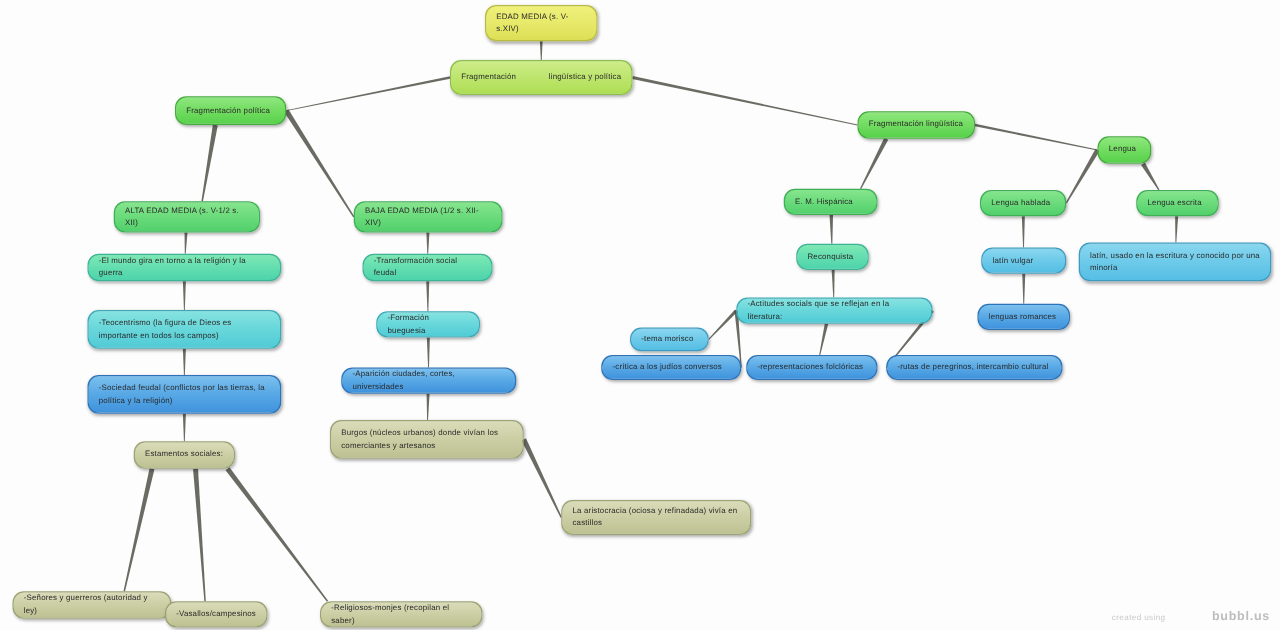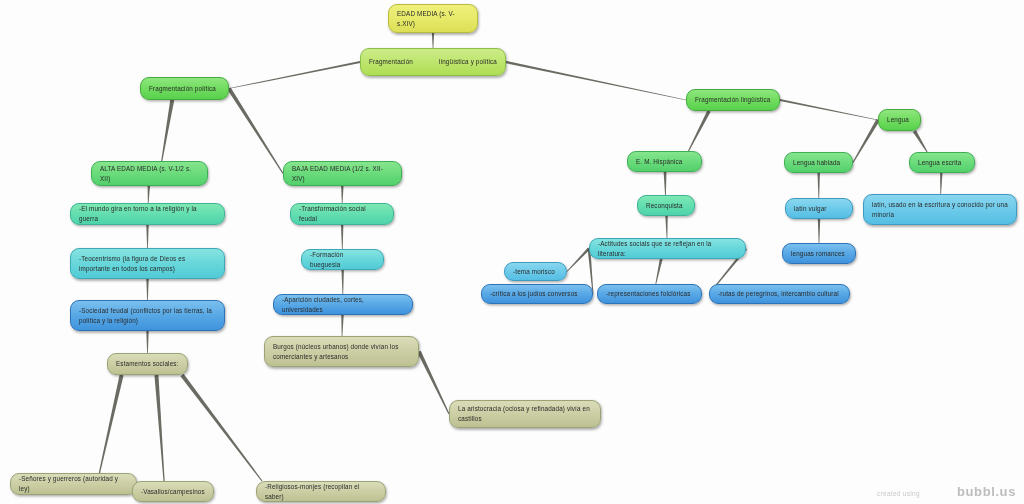--- a/index.html
+++ b/index.html
@@ -68,21 +68,21 @@
     border:1px solid #9ba273;
   }
 
   .two-col{display:flex;justify-content:space-between;align-items:center;}
 
   #watermark{
     position:absolute;right:8px;bottom:5px;
     font-size:6.5px;color:#c9c9c9;letter-spacing:.3px;
     z-index:9;white-space:nowrap;
   }
-  #watermark b{color:#bdbdbd;font-size:13px;letter-spacing:.6px;padding-left:35px;}
+  #watermark b{color:#bdbdbd;font-size:10px;letter-spacing:.6px;padding-left:35px;}
 </style>
 </head>
 <body>
 
 <div id="canvas">
   <svg id="edges" viewBox="0 0 1024 504" preserveAspectRatio="none">
       <polygon points="431.9,33 432.65,48 433.35,48 434.1,33" fill="#4a4a42" opacity="0.82"></polygon>
       <polygon points="359.7818986664909,60.921838690955035 228.9306041211562,88.15694867439478 229.0693958788438,88.84305132560522 360.2181013335091,63.078161309044965" fill="#4a4a42" opacity="0.82"></polygon>
       <polygon points="505.7521299813351,63.17412114104425 685.9256389944005,100.35223634231328 686.0743610055995,99.64776365768672 506.2478700186649,60.82587885895575" fill="#4a4a42" opacity="0.82"></polygon>
       <polygon points="779.7800439868043,101.07778446465845 877.9300139958013,120.34293142057314 878.0699860041987,119.65706857942686 780.2199560131957,98.92221553534155" fill="#4a4a42" opacity="0.82"></polygon>

